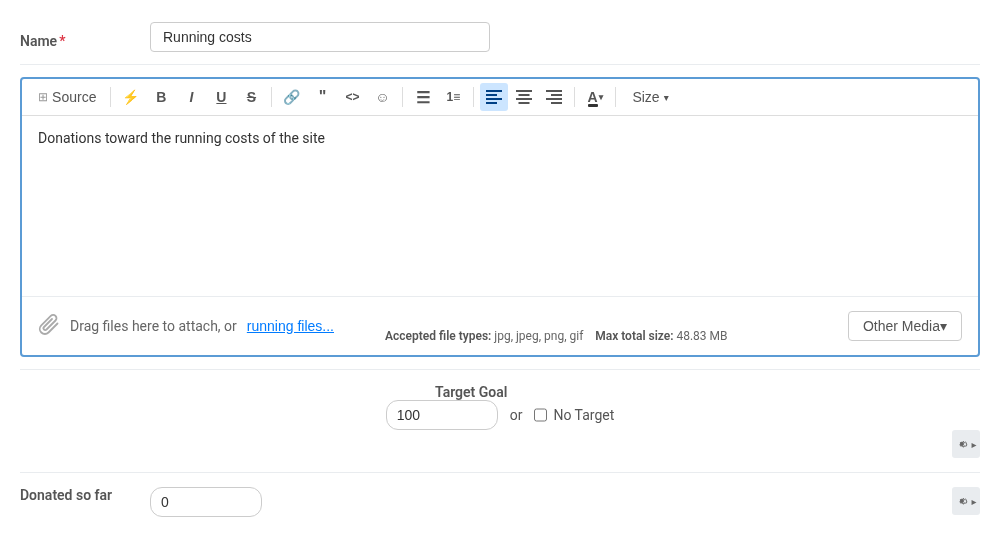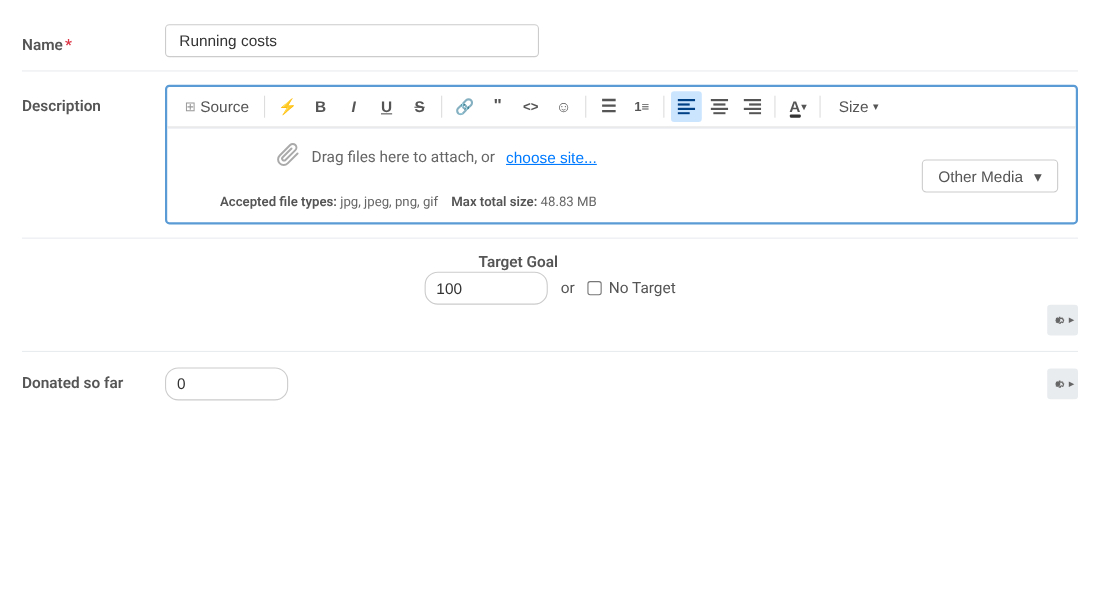--- a/index.html
+++ b/index.html
@@ -133,23 +133,21 @@
     .editor-footer {
       border-top: 1px solid #e9ecef;
       padding: 12px 16px;
       display: flex;
       align-items: center;
       justify-content: space-between;
     }
 
     .upload-area {
       display: flex;
-      flex-direction: column;
-      gap: 0;
-      align-items: flex-end;
+      gap: 19px;
     }
 
     .upload-main {
       display: flex;
       align-items: center;
       gap: 10px;
       color: #666;
       font-size: 14px;
     }
 
@@ -176,21 +174,21 @@
     }
 
     .upload-info strong {
       font-weight: 600;
       color: #555;
     }
 
     .other-media-btn {
       display: inline-flex;
       align-items: center;
-      gap: 10px;
+      gap: 0;
       padding: 6px 14px;
       background: #fff;
       border: 1px solid #ccc;
       border-radius: 4px;
       cursor: pointer;
       font-size: 14px;
       color: #555;
       white-space: nowrap;
     }
 
@@ -255,21 +253,20 @@
 
     .settings-gear {
       display: flex;
       align-items: center;
       gap: 2px;
     }
 
     
     .donated-row {
       display: flex;
-      align-items: center;
       padding: 14px 0;
     }
 
     .donated-label {
       min-width: 130px;
       font-weight: 600;
       font-size: 14px;
       color: #555;
     }
   </style>
@@ -281,23 +278,20 @@
   <div class="form-row">
     <div class="form-label">
       <span>Name</span><span class="required-star">*</span>
     </div>
     <div class="form-field">
       <input type="text" class="name-input" value="Running costs" style="">
     </div>
   </div>
 
   <div class="form-row" style="align-items: flex-start;">
-    <div class="form-label" style="padding-top: 12px;">
-      <span>Description</span>
-    </div>
     <div class="form-field">
       <div class="editor-wrapper">
 
         <div class="editor-toolbar">
           <button class="source-btn">
             <span style="font-size:12px; opacity:0.6;">⊞</span>
             <span>Source</span>
           </button>
           <div class="toolbar-divider"></div>
           <button class="toolbar-btn">
@@ -368,32 +362,35 @@
             </span>
             <span style="font-size:9px; margin-left:1px;">▾</span>
           </button>
           <div class="toolbar-divider"></div>
           <button class="size-btn">
             <span>Size</span>
             <span style="font-size:10px;">▾</span>
           </button>
         </div>
 
+        <div class="editor-content" contenteditable="true" style="">
+          <span>Donations toward the running costs of the site</span>
+        </div>
 
         <div class="editor-footer">
           <div class="upload-area">
             <div class="upload-main">
               <span class="paperclip-icon">
                 <svg width="22" height="22" viewBox="0 0 22 22" fill="none">
                   <path d="M19.5 10.5L10.5 19.5C8.5 21.5 5.3 21.5 3.3 19.5C1.3 17.5 1.3 14.3 3.3 12.3L12.8 2.8C14.1 1.5 16.2 1.5 17.5 2.8C18.8 4.1 18.8 6.2 17.5 7.5L8.5 16.5C7.8 17.2 6.7 17.2 6 16.5C5.3 15.8 5.3 14.7 6 14L14 6" stroke="#aaa" stroke-width="1.8" stroke-linecap="round"></path>
                 </svg>
               </span>
               <span>Drag files here to attach, or</span>
               <button class="choose-files-link">
-                <span>choose site...</span>
+                <span>running files...</span>
               </button>
             </div>
             <div class="upload-info">
               <strong>Accepted file types:</strong>
               <span>jpg, jpeg, png, gif</span>
               &nbsp;&nbsp;
               <strong>Max total size:</strong>
               <span>48.83 MB</span>
             </div>
           </div>

